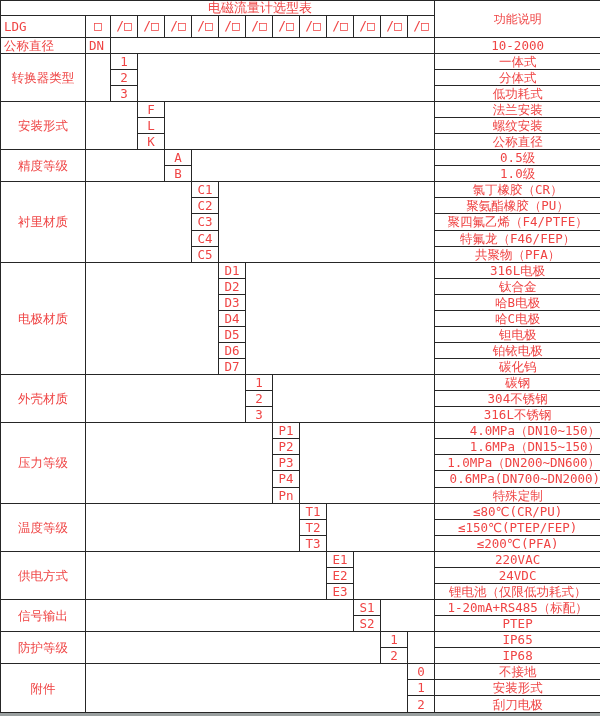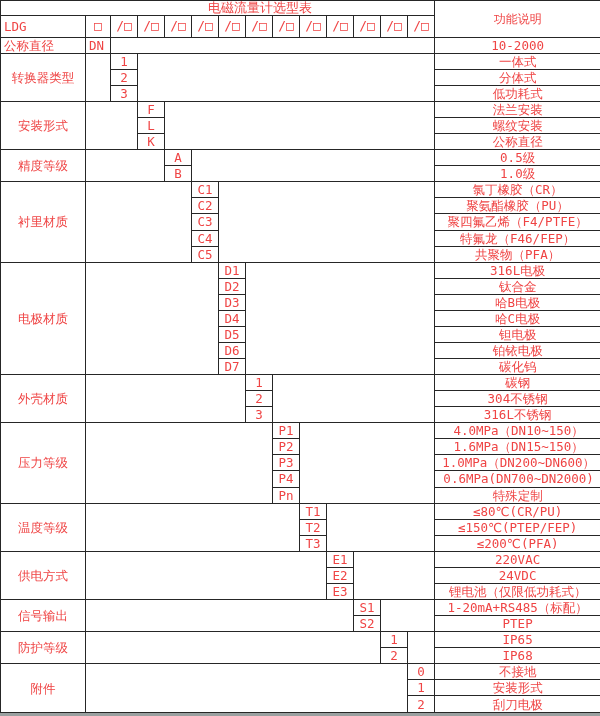--- a/index.html
+++ b/index.html
@@ -22,21 +22,21 @@
   col.c-label{width:85px;}
   col.c-dn{width:25px;}
   col.c-code{width:27px;}
   col.c-func{width:166px;}
   tr.h-title{height:14px;}
   tr.h-ldg{height:22px;}
   tr.h-body{height:16px;}
   .title-cell{padding-left:85px;font-size:13px;}
   .func-header{font-size:12px;}
   .label-left{text-align:left;padding-left:3px;}
-  .func-left{text-align:center;padding-left:2px;}
+  .func-left{text-align:right;padding-left:2px;}
   .slot{font-size:13px;}
   .bottom-strip{width:600px;height:3px;background:#9aa0a0;}
 </style>
 </head>
 <body>
 
 <div class="sheet">
   <table id="sel-table">
     <colgroup>
       <col class="c-label">

